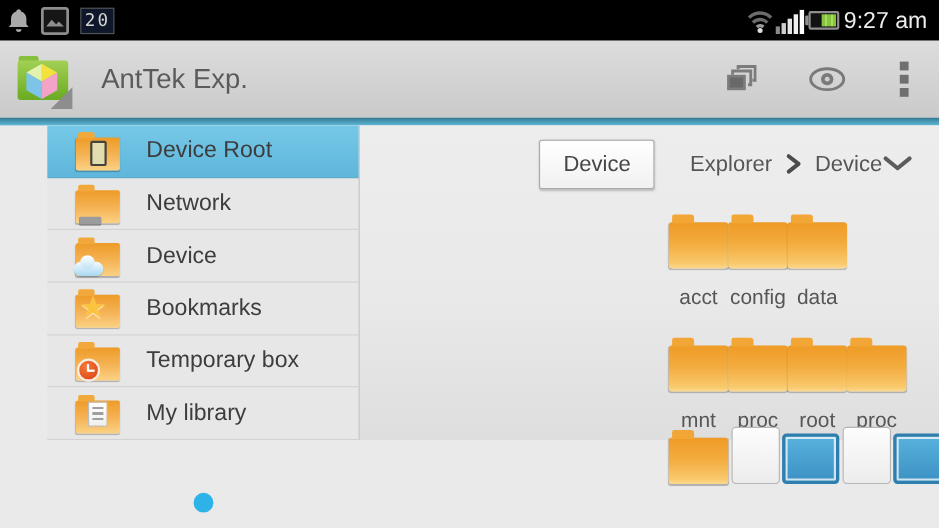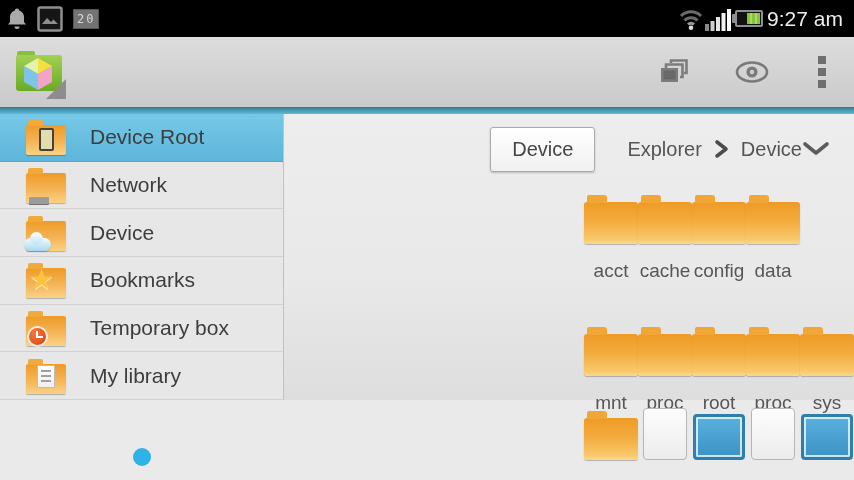--- a/index.html
+++ b/index.html
@@ -4,42 +4,42 @@
 <style>
   html,body{margin:0;padding:0;}
   *{box-sizing:border-box;}
   .screen{width:854px;height:480px;position:relative;overflow:hidden;
     font-family:"Liberation Sans",sans-serif;background:#eaeaea;}
 
   
   .status-bar{height:37px;background:#000;display:flex;align-items:center;padding:0 7px;}
   .sb-left{display:flex;align-items:center;gap:10px;}
   .sb-right{margin-left:auto;display:flex;align-items:center;gap:0;}
-  .notif-badge{background:#737373;border:1px solid #555;color:#d6d6d6;
-    font-family:"DejaVu Sans Mono",monospace;font-size:12px;line-height:1;
+  .notif-badge{background:#0f172a;border:1px solid #555;color:#d6d6d6;
+    font-family:"DejaVu Sans Mono",monospace;font-size:16px;line-height:1;
     padding:3px 3px;letter-spacing:2px;}
   .sb-time{color:#ededed;font-size:21px;margin:0 4px 0 4px;}
   .battery{display:flex;align-items:center;}
   .bat-nub{width:3px;height:9px;background:#8f8f8f;border-radius:1px 0 0 1px;}
   .bat-body{width:28px;height:17px;border:2px solid #8f8f8f;border-radius:2px;background:#121212;position:relative;}
   .bat-fill{position:absolute;right:1px;top:1px;bottom:1px;width:55%;
     background:repeating-linear-gradient(90deg,#86c440 0 3px,#a8de57 3px 5px);}
 
   
   .app-bar{height:70px;background:linear-gradient(180deg,#dddddd,#cacaca);
     display:flex;align-items:center;}
   .app-icon{margin-left:12px;width:54px;height:54px;}
   .app-title{margin-left:26px;font-size:25px;color:#5b5b5b;}
   .ab-actions{margin-left:auto;display:flex;align-items:center;gap:46px;margin-right:26px;}
   .overflow{display:flex;flex-direction:column;gap:4px;padding:2px;}
   .overflow span{width:8px;height:8px;background:#6f6f6f;display:block;}
   .accent{height:7px;background:linear-gradient(180deg,#32798f,#5fb8d8);}
 
   
-  .bodyrow{display:flex;height:286px;}
+  .bodyrow{display:flex;height:286px;padding-left:43px;}
   .sidebar{width:284px;background:#e7e7e7;border-right:1px solid #c2c2c2;
     display:flex;flex-direction:column;position:relative;flex:none;}
   .side-item{height:56px;display:flex;align-items:center;padding-left:26px;
     border-bottom:1px solid #d2d2d2;cursor:pointer;}
   .side-item.selected{background:linear-gradient(180deg,#76c8e7,#5eb6db);border-bottom-color:#54a6ca;}
   .side-label{margin-left:24px;font-size:21px;color:#3d3d3d;}
 
   .sicon{width:40px;height:36px;position:relative;flex:none;}
   .sfolder{position:absolute;left:0;top:6px;width:40px;height:30px;border-radius:2px;
     background:linear-gradient(180deg,#ee9b27,#f5b457 55%,#fbd285);box-shadow:0 1px 1px rgba(0,0,0,.25);}
@@ -72,21 +72,21 @@
   .breadcrumb{height:70px;display:flex;align-items:center;padding:0 16px;flex:none;}
   .crumb-btn{background:linear-gradient(180deg,#ffffff,#f1f1f1);border:1px solid #aaaaaa;border-radius:3px;
     padding:10px 21px;font-size:20px;color:#454545;box-shadow:0 1px 2px rgba(0,0,0,.22);cursor:pointer;}
   .crumb-seg{font-size:20px;color:#555;cursor:pointer;}
   .seg-first{margin-left:32px;}
   .chev{margin:0 12px;display:flex;}
   .collapse{margin-left:auto;margin-right:8px;display:flex;cursor:pointer;}
 
   .grid{padding-top:14px;}
   .grow{display:flex;}
-  .grow.r1{margin-bottom:48px;}
+  .grow.r1{margin-bottom:28px;}
   .grow.r2{}
   .cell{flex:0 0 20%;display:flex;flex-direction:column;align-items:center;cursor:pointer;}
   .iconwrap{height:46px;display:flex;align-items:flex-end;justify-content:center;}
   .folder{width:54px;height:42px;border-radius:3px;position:relative;
     background:linear-gradient(180deg,#ee9b26 0%,#f3ab3d 45%,#f9c96d 90%,#fbd98f 100%);
     box-shadow:0 1px 1px rgba(0,0,0,.25);}
   .folder::before{content:"";position:absolute;top:-7px;left:3px;width:20px;height:8px;
     border-radius:2px 3px 0 0;background:#f1a636;}
   .file-icon{width:44px;height:52px;border:1px solid #b5b5b5;border-radius:4px;
     background:linear-gradient(180deg,#fdfdfd,#ececec);box-shadow:inset 0 1px 0 #fff;}
@@ -144,20 +144,21 @@
         </linearGradient>
       </defs>
       <rect x="5" y="6" width="18" height="9" rx="2" fill="#86c03c"></rect>
       <rect x="4" y="10" width="46" height="36" rx="3" fill="url(#gf)"></rect>
       <polygon points="26,13 12,21 26,29" fill="#e4f2b0"></polygon>
       <polygon points="26,13 40,21 26,29" fill="#f3e23e"></polygon>
       <polygon points="12,21 26,29 26,45 12,37" fill="#7cc5e9"></polygon>
       <polygon points="40,21 26,29 26,45 40,37" fill="#f4a3c8"></polygon>
       <polygon points="54,54 34,54 54,34" fill="#8d8d8d"></polygon>
     </svg>
+    <div class="app-title">AntTek Exp.</div>
     <div class="ab-actions">
       <svg width="28" height="26" viewBox="0 0 28 26">
         <polyline points="11,4 11,1.5 26.5,1.5 26.5,14 24,14" fill="none" stroke="#7c7c7c" stroke-width="2.6"></polyline>
         <polyline points="6,9 6,5.5 22.5,5.5 22.5,18 20,18" fill="none" stroke="#7c7c7c" stroke-width="2.6"></polyline>
         <rect x="1" y="9" width="17" height="14" fill="#7c7c7c"></rect>
         <rect x="3.5" y="11.5" width="12" height="9" fill="#696969"></rect>
       </svg>
       <svg width="36" height="26" viewBox="0 0 36 26">
         <ellipse cx="18" cy="13" rx="15" ry="9.5" fill="none" stroke="#7a7a7a" stroke-width="2.6"></ellipse>
         <circle cx="18" cy="13" r="5.6" fill="#7a7a7a"></circle>
@@ -244,26 +245,20 @@
           <div class="cell">
             <div class="iconwrap">
                 <div class="folder"></div>
               </div>
             <div class="glabel">acct</div>
           </div>
           <div class="cell">
             <div class="iconwrap">
                 <div class="folder"></div>
               </div>
-            <div class="glabel">cache</div>
-          </div>
-          <div class="cell">
-            <div class="iconwrap">
-                <div class="folder"></div>
-              </div>
             <div class="glabel">config</div>
           </div>
           <div class="cell">
             <div class="iconwrap">
                 <div class="folder"></div>
               </div>
             <div class="glabel">data</div>
           </div>
         </div>
 
@@ -284,26 +279,20 @@
             <div class="iconwrap">
                 <div class="folder"></div>
               </div>
             <div class="glabel">root</div>
           </div>
           <div class="cell">
             <div class="iconwrap">
                 <div class="folder"></div>
               </div>
             <div class="glabel">proc</div>
-          </div>
-          <div class="cell">
-            <div class="iconwrap">
-                <div class="folder"></div>
-              </div>
-            <div class="glabel">sys</div>
           </div>
         </div>
 
         <div class="grow r3">
           <div class="cell">
             <div class="iconwrap">
                 <div class="folder"></div>
               </div>
             <div class="glabel"></div>
           </div>

